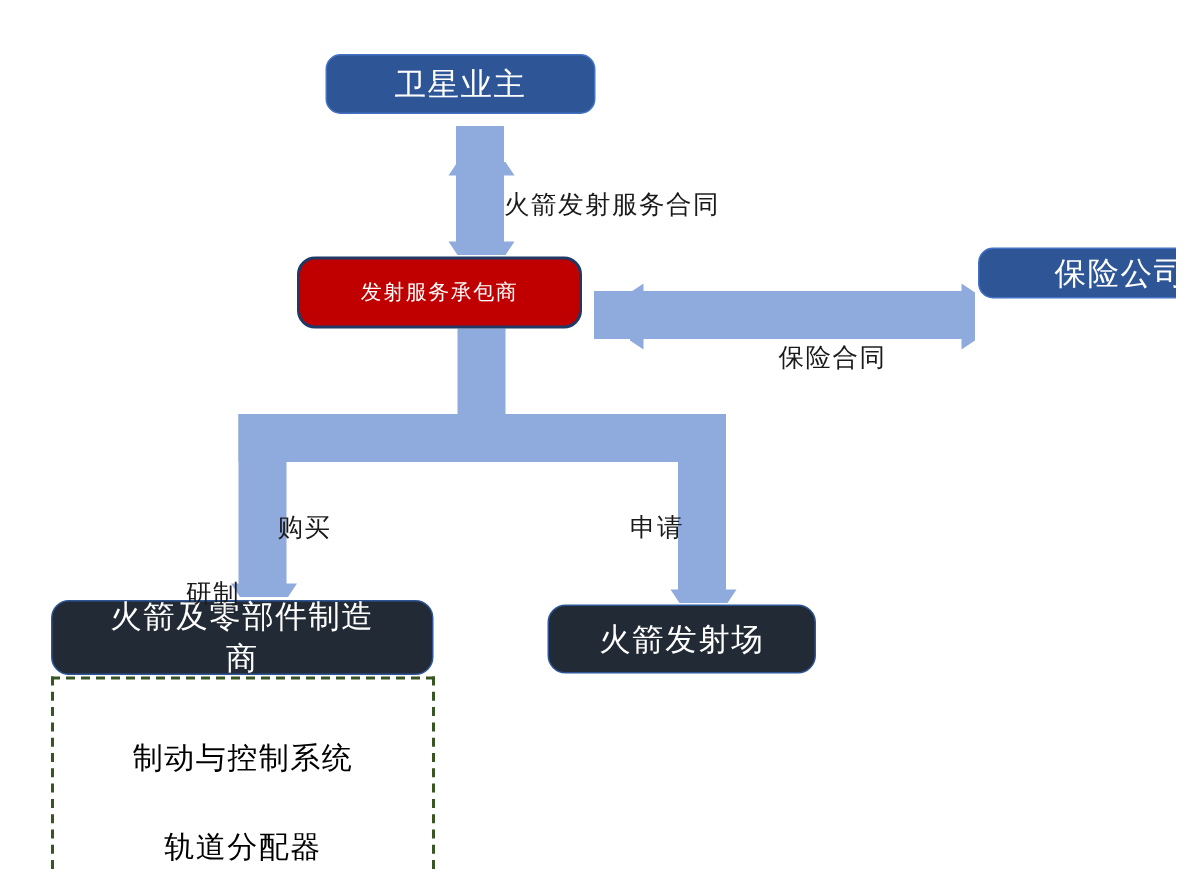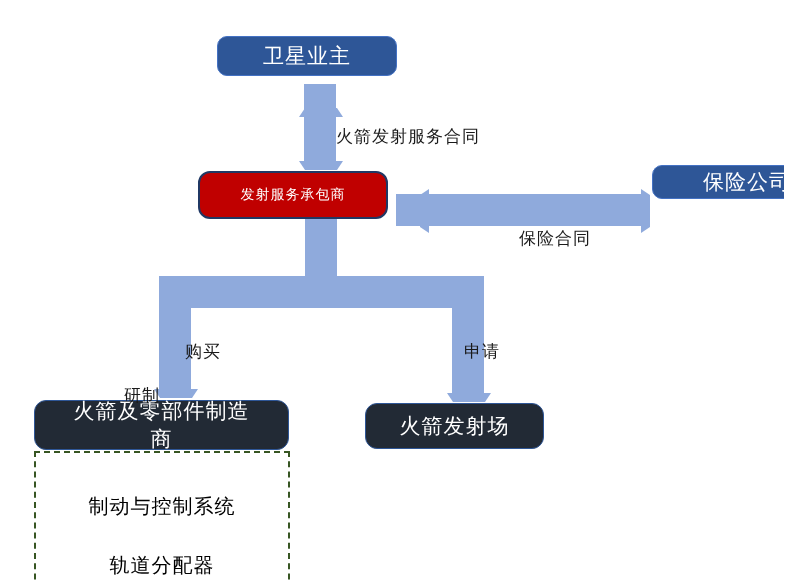--- a/index.html
+++ b/index.html
@@ -77,21 +77,21 @@
     position: absolute;
     color: #1a1a1a;
     font-size: 17px;
     white-space: nowrap;
     letter-spacing: 1px;
   }
   #label-launch-contract    { left: 288px; top: 77px; }
   #label-insurance-contract { left: 471px; top: 133px; margin-top: 46px; }
   #label-develop            { left: 76px;  top: 292px; margin-top: 44px; }
   #label-purchase           { left: 137px; top: 292px; }
-  #label-apply              { left: 372px; top: 292px; margin-left: 44px; }
+  #label-apply              { left: 372px; top: 292px; }
 
   
   #parts-box {
     position: absolute;
     left: 2px; top: 419px;
     width: 256px; height: 159px;
     border: 2.5px dashed #375623;
     background: #ffffff;
   }
   #parts-box ul {

